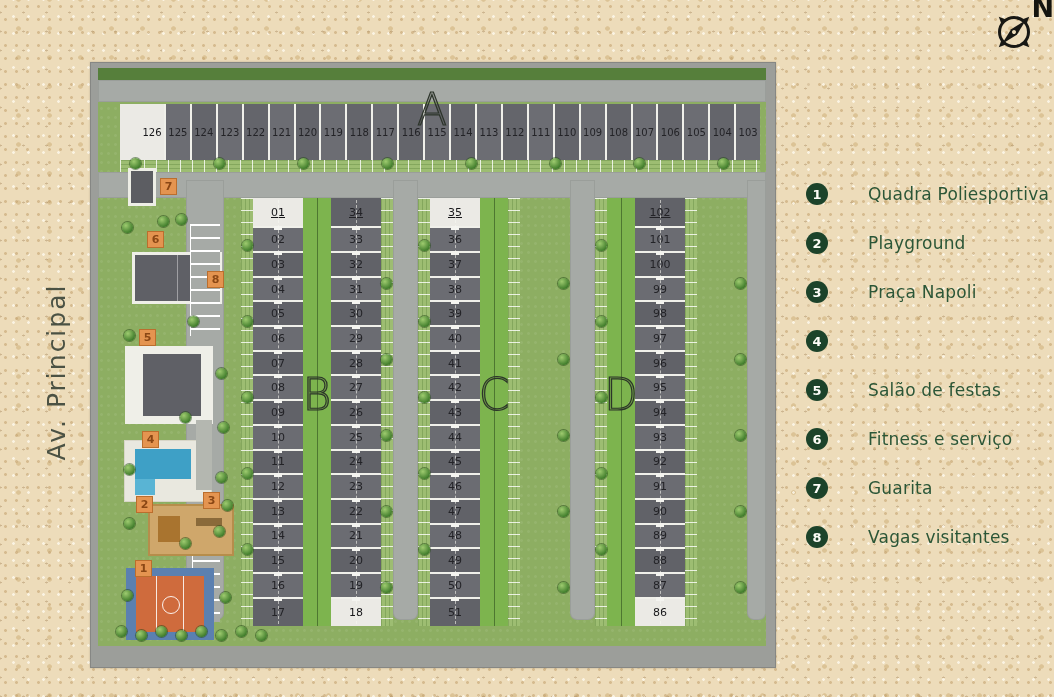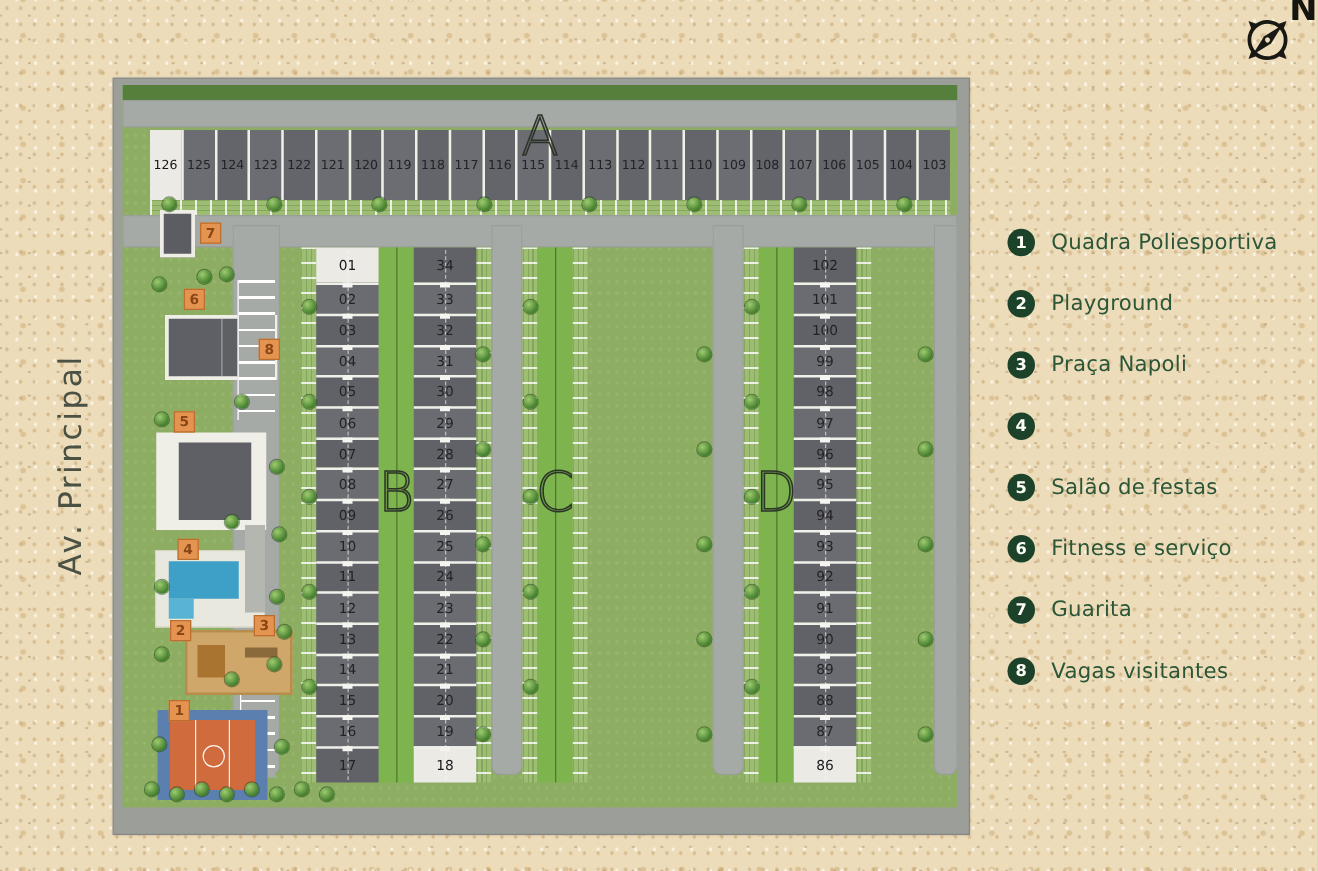--- a/index.html
+++ b/index.html
@@ -55,21 +55,21 @@
 
   
   #rowA{ position:absolute; left:22px; top:36px; width:640px; height:56px; z-index:2; }
   #rowA-lots{ display:flex; width:100%; height:100%; }
   .alot{
     flex:1; display:flex; align-items:center; justify-content:center;
     background:#64656b; color:#232327; font-size:10px;
     border-left:2px solid #f0f0ea;
   }
   .alot:nth-child(even){ background:#6c6d73; }
-  .alot:first-child{ border-left:none; }
+  .alot:first-child{ border-left:none;padding-left:20px; }
   .hatch-h{
     position:absolute; left:22px; top:92px; width:640px; height:12px; z-index:1;
     background-color:#9dbd72;
     background-image:
       repeating-linear-gradient(90deg, rgba(255,255,255,.8) 0 1.5px, transparent 1.5px 12px),
       repeating-linear-gradient(180deg, rgba(74,116,44,.3) 0 1px, transparent 1px 4px);
   }
 
   
   .blockletter{
@@ -100,21 +100,21 @@
   }
   .greenstrip .blockletter{
     position:absolute; left:50%; top:46%; transform:translate(-50%,-50%);
   }
   .lot{
     flex:1; position:relative; display:flex; align-items:center; justify-content:center;
     background:#616268; color:#232327; font-size:11px;
     border-top:2px solid #f0f0ea;
   }
   .lot:nth-child(even){ background:#6b6c72; }
-  .lot:first-child{ border-top:none; flex:1.25; }
+  .lot:first-child{ border-top:none; flex:1.25;text-decoration:underline; }
   .lot:last-child{ flex:1.2; }
   .lot::before{
     content:''; position:absolute; top:-2px; left:50%; margin-left:-4px;
     width:8px; height:4px; background:#f4f4f0;
   }
   .lot:first-child::before{ display:none; }
   .hl{ background:#ebeae5 !important; color:#17171a !important; }
 
   
   #amenities{ position:absolute; left:0; top:0; width:668px; height:578px; z-index:2; pointer-events:none; }
@@ -166,21 +166,21 @@
 
   
   #legend{ position:absolute; left:806px; top:183px; z-index:5; }
   #legend-items{ display:flex; flex-direction:column; gap:27px; }
   .legend-item{ display:flex; align-items:center; gap:13px; height:22px; }
   .lbadge{
     width:22px; height:22px; border-radius:50%; background:#1c432a; color:#fdfdf8;
     font-size:13px; font-weight:700; display:flex; align-items:center; justify-content:center;
     flex:0 0 22px;
   }
-  .llabel{ font-size:17px; color:#2b5637; font-weight:500; letter-spacing:.2px; white-space:nowrap; }
+  .llabel{ font-size:17px; color:#2b5637; font-weight:500; letter-spacing:.2px; white-space:nowrap;margin-left:27px; }
 </style>
 </head>
 <body>
 
 <div class="stage">
 
   <div id="street">Av. Principal</div>
 
   <div id="compass">
     <svg width="56" height="56" viewBox="0 0 56 56">
@@ -294,20 +294,39 @@
               <div class="lot">22</div>
               <div class="lot">21</div>
               <div class="lot">20</div>
               <div class="lot">19</div>
               <div class="lot hl">18</div>
             </div>
             <div class="hatch"></div>
           </div>
           <div class="block" style="left: 320px;">
             <div class="hatch"></div>
+            <div class="lotcol">
+              <div class="lot hl">35</div>
+              <div class="lot">36</div>
+              <div class="lot">37</div>
+              <div class="lot">38</div>
+              <div class="lot">39</div>
+              <div class="lot">40</div>
+              <div class="lot">41</div>
+              <div class="lot">42</div>
+              <div class="lot">43</div>
+              <div class="lot">44</div>
+              <div class="lot">45</div>
+              <div class="lot">46</div>
+              <div class="lot">47</div>
+              <div class="lot">48</div>
+              <div class="lot">49</div>
+              <div class="lot">50</div>
+              <div class="lot">51</div>
+            </div>
             <div class="greenstrip">
               <div class="blockletter">C</div>
             </div>
             <div class="hatch"></div>
           </div>
           <div class="block" style="left: 497px;">
             <div class="hatch"></div>
             <div class="greenstrip">
               <div class="blockletter">D</div>
             </div>

